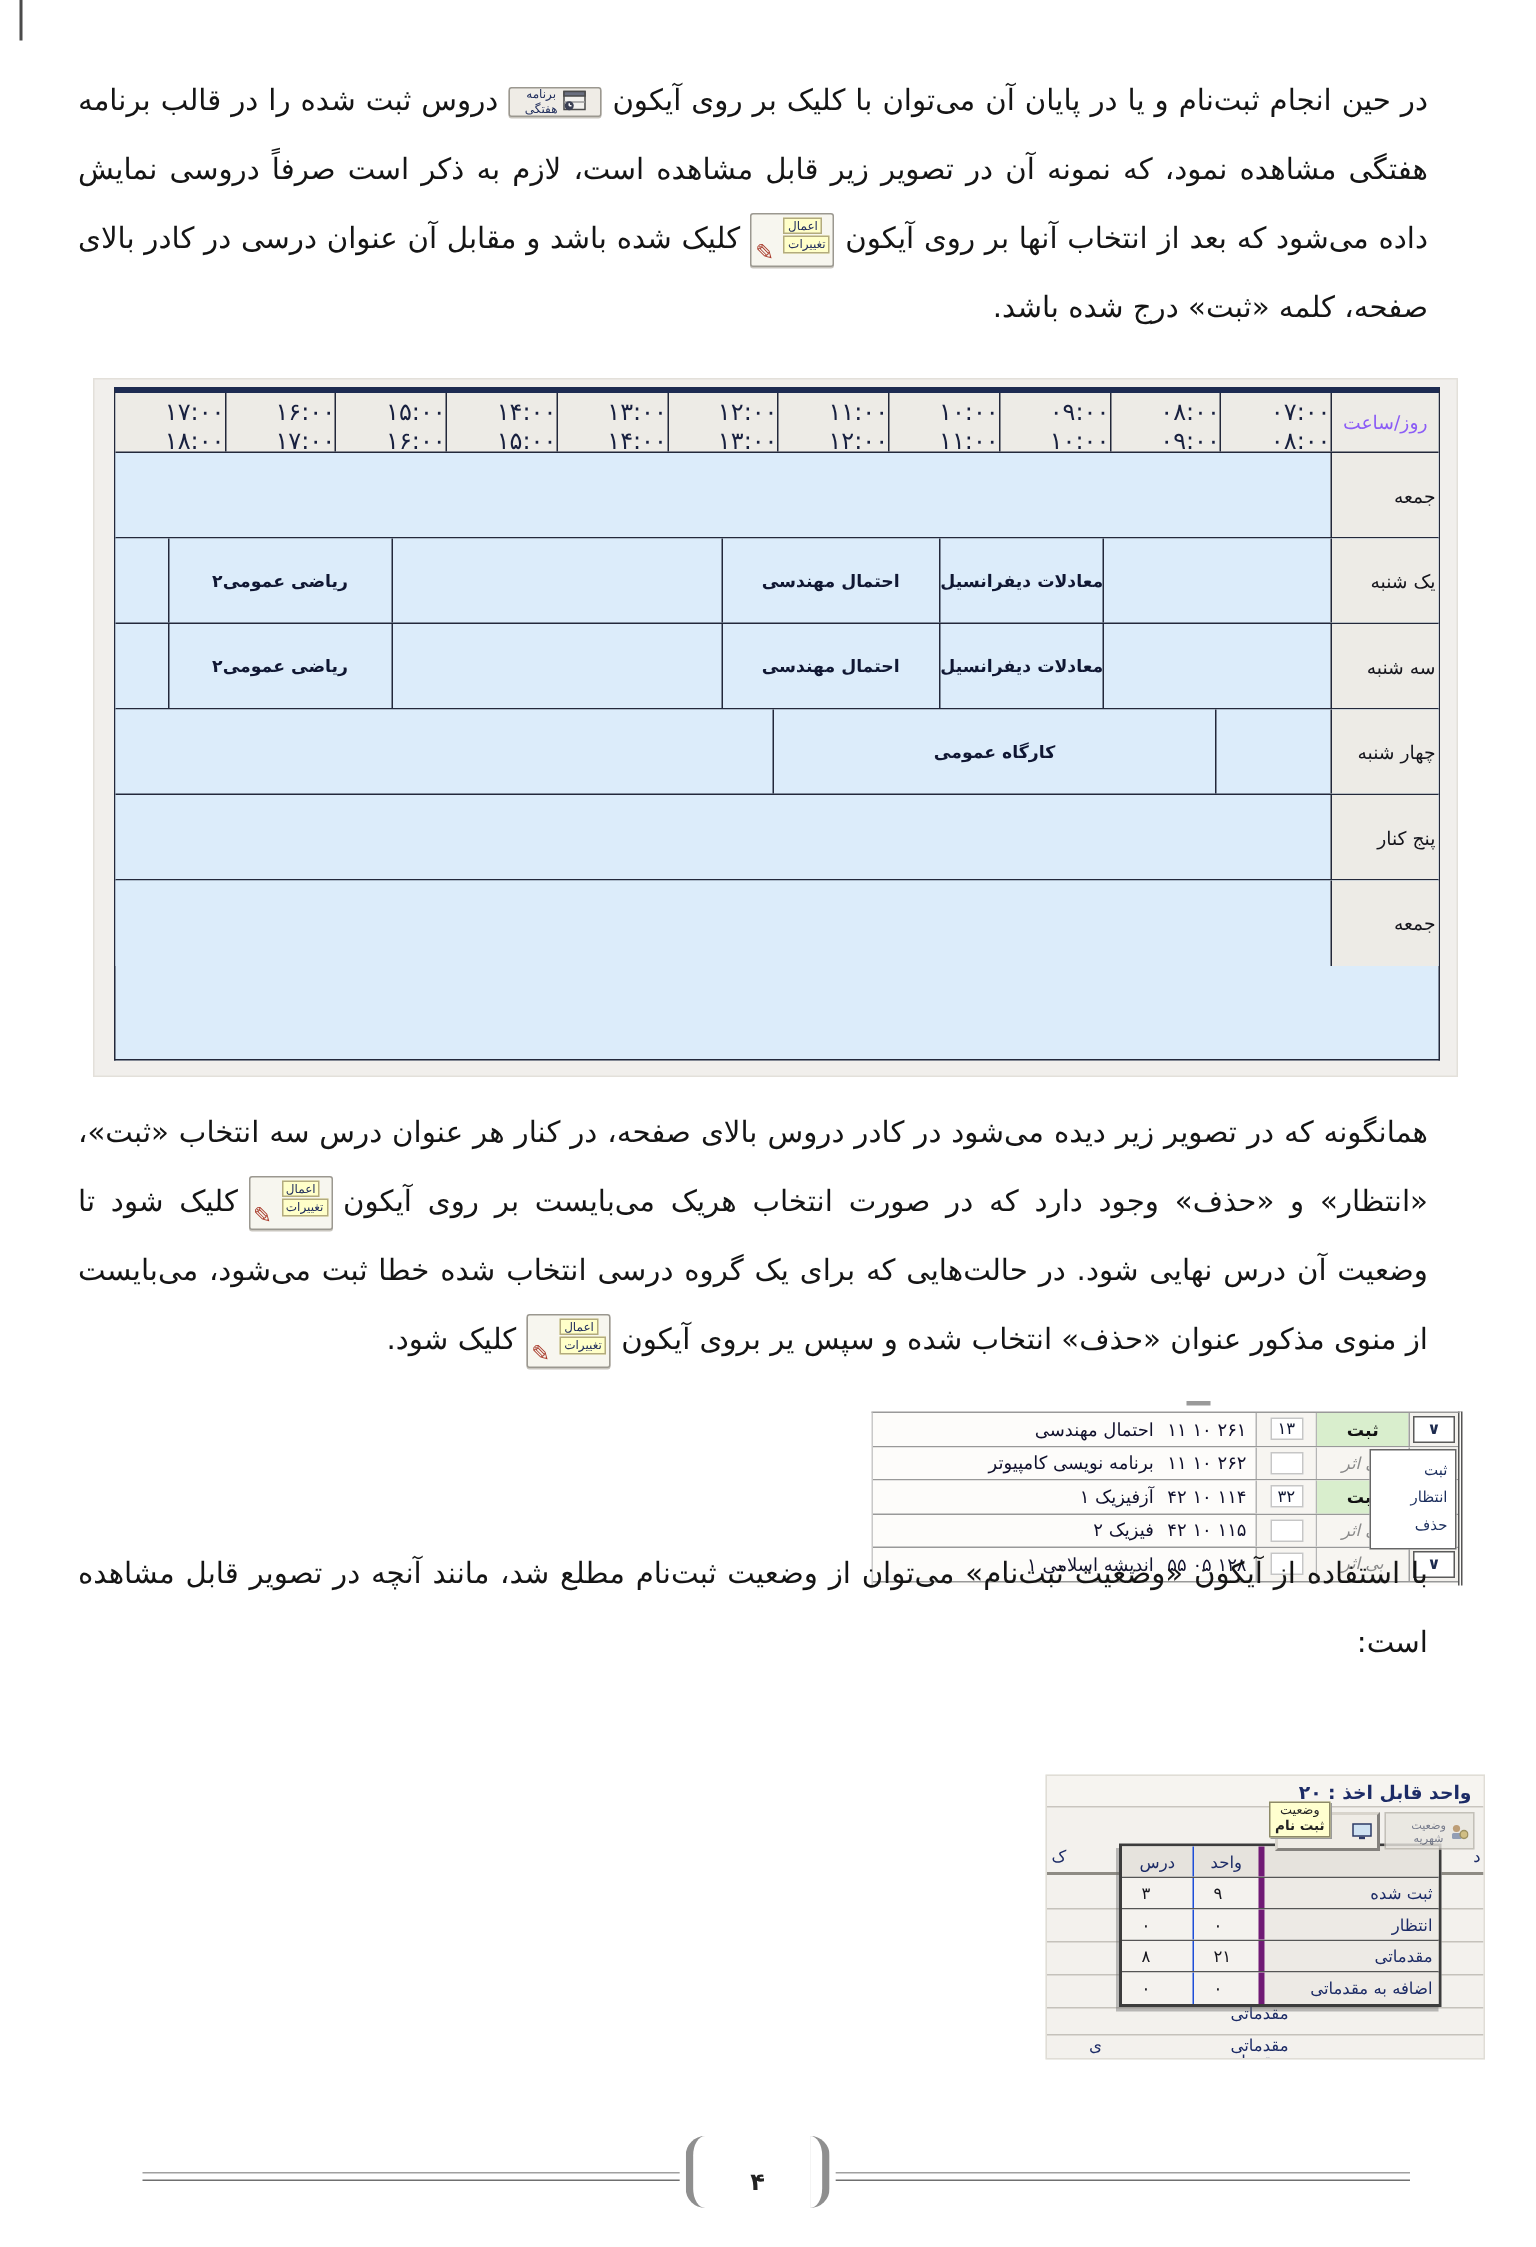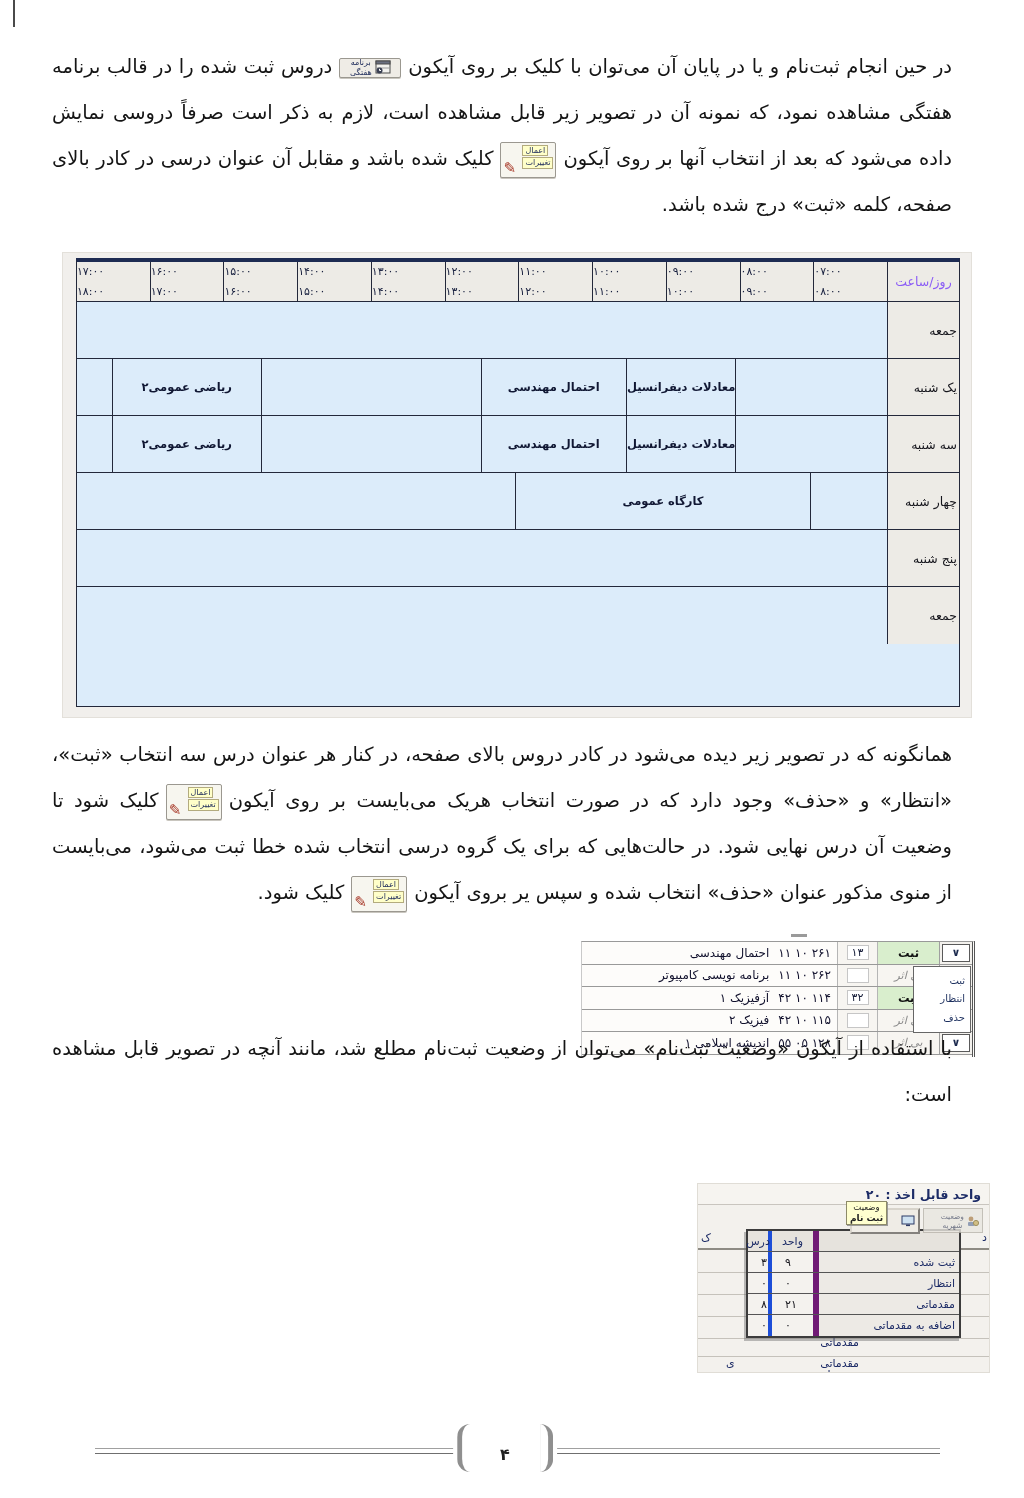--- a/index.html
+++ b/index.html
@@ -48,21 +48,21 @@
     border:1.5px solid #23283a; border-top:4px solid #1d2b52;
     display:flex; flex-direction:column;
   }
   .hrow { display:flex; height:40px; background:#edebe6; border-bottom:1.6px solid #23283a; }
   .corner {
     width:72px; flex:none; display:flex; align-items:center; justify-content:center;
     font-size:12.5px; color:#8b5cf6; border-left:1.4px solid #23283a;
   }
   .tcell {
     flex:1; display:flex; flex-direction:column; justify-content:space-between;
-    padding:3px 0; font-size:11px; color:#18203f; text-align:left;
+    padding:3px 0; font-size:16px; color:#18203f; text-align:right;
   }
   .tcell + .tcell { border-right:1px solid #23283a; }
   .drow { display:flex; height:57px; border-bottom:1.5px solid #23283a; background:#dcecfa; }
   .drow:last-child { border-bottom:none; }
   .dlabel {
     width:72px; flex:none; background:#edebe6; border-left:1.4px solid #23283a;
     font-size:12.5px; color:#15151c; display:flex; align-items:center;
     padding-right:2px; white-space:nowrap; overflow:hidden;
   }
   .ccell {
@@ -135,23 +135,23 @@
     position:absolute; top:9px; right:28px; width:215px; z-index:2;
     border:2px solid #3c3c3c; background:#f6f4f0;
     box-shadow:-2px 3px 0 rgba(110,110,110,.45);
   }
   .prow { display:flex; direction:rtl; height:21px; border-bottom:1px solid #555; }
   .prow:last-child { border-bottom:none; }
   .ph { background:#e6e3dd; }
   .p-label { flex:1; display:flex; align-items:center; padding-right:4px;
     font-size:11px; color:#1c2b66; background:#edeae5; white-space:nowrap; overflow:hidden; }
   .ph .p-label { background:#e6e3dd; }
-  .p-units { width:47px; flex:none; border-right:6px solid #701a75; display:flex; align-items:center;
+  .p-units { width:47px; flex:none; border-right:4px solid #701a75; display:flex; align-items:center;
     justify-content:flex-end; padding-left:13px; font-size:11px; color:#15151c; background:#f4f2ee; }
-  .p-count { width:24px; flex:none; border-right:4px solid #1d4ed8; display:flex; align-items:center;
+  .p-count { width:48px; flex:none; border-right:1px solid #1d4ed8; display:flex; align-items:center;
     justify-content:flex-end; padding-left:13px; font-size:11px; color:#15151c; background:#f4f2ee; }
   .ph .p-units, .ph .p-count { justify-content:center; padding-left:0; color:#1c2b66; background:#e6e3dd; }
 
   
   .footer { position:absolute; top:1432px; left:0; right:0; height:60px; }
   .fl1 { position:absolute; top:16px; left:95px; right:84px; height:1px; background:#a0a0a0; }
   .fl2 { position:absolute; top:21px; left:95px; right:84px; height:1px; background:#6f6f6f; }
   .badge {
     position:absolute; top:-8px; left:505px; transform:translateX(-50%);
     display:flex; align-items:center; background:#fff; padding:0 4px; direction:ltr;
@@ -260,21 +260,21 @@
       <div class="ccell" style="flex:18.4">ریاضی عمومی۲</div>
       <div class="ccell" style="flex:4.3"></div>
     </div>
     <div class="drow">
       <div class="dlabel">چهار شنبه</div>
       <div class="ccell" style="flex:9.4"></div>
       <div class="ccell" style="flex:36.4">کارگاه عمومی</div>
       <div class="ccell" style="flex:54.2"></div>
     </div>
     <div class="drow">
-      <div class="dlabel">پنج شنبه</div>
+      <div class="dlabel">پنج کنار</div>
       <div class="ccell" style="flex:100"></div>
     </div>
     <div class="drow">
       <div class="dlabel">جمعه</div>
       <div class="ccell" style="flex:100"></div>
     </div>
   </div>
 </div>
 
 <p class="para para2"><span>همانگونه که در تصویر زیر دیده می‌شود در کادر دروس بالای صفحه، در کنار هر عنوان درس سه انتخاب «ثبت»، «انتظار» و «حذف» وجود دارد که در صورت انتخاب هریک می‌بایست بر روی آیکون</span><span class="icon-btn icon-apply">

